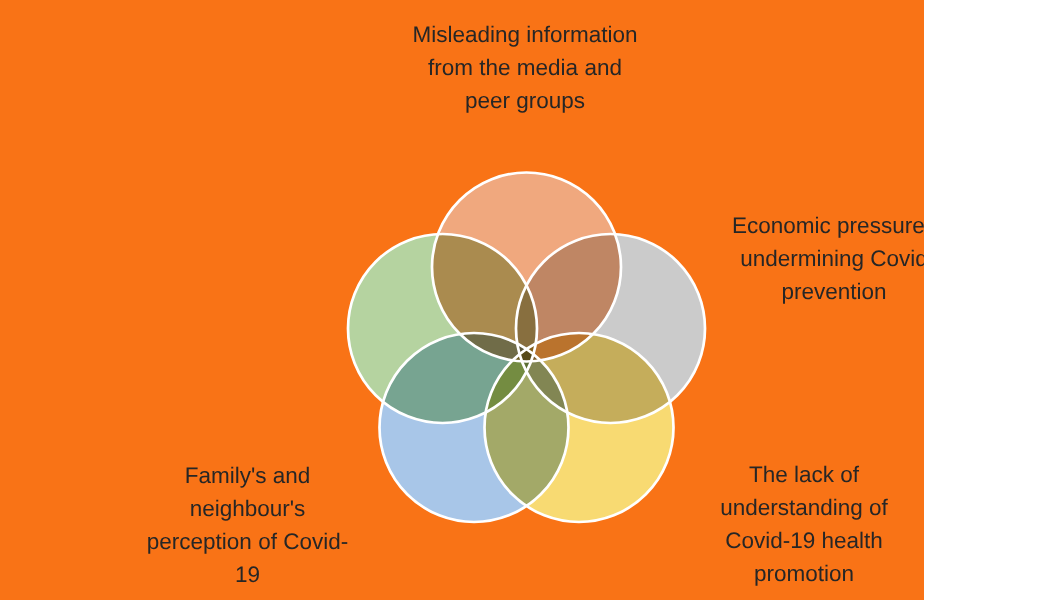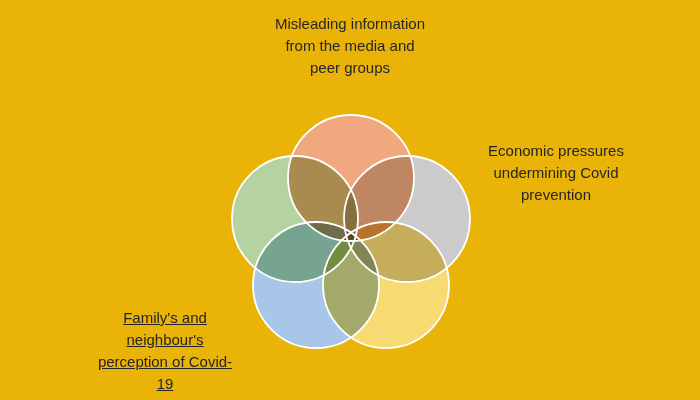--- a/index.html
+++ b/index.html
@@ -2,23 +2,23 @@
 <html><head>
 <meta charset="utf-8">
 <style>
   html, body {
     margin: 0;
     padding: 0;
     background: #ffffff;
   }
   .stage {
     position: relative;
-    width: 700px;
+    width: 616px;
     height: 400px;
-    background: #eab308;
+    background: #f97316;
     overflow: hidden;
     font-family: "Liberation Sans", sans-serif;
   }
   .venn-svg {
     position: absolute;
     left: 0;
     top: 0;
   }
   .venn-fills {
     isolation: isolate;
@@ -36,21 +36,21 @@
     text-align: center;
     white-space: pre-line;
     color: #262626;
     font-size: 15px;
     line-height: 22px;
   }
   .label-top         { left: 240px; top: 13px;  width: 220px; }
   .label-upper-left  { left: 51px;  top: 131px; width: 180px; }
   .label-upper-right { left: 463px; top: 140px; width: 186px; }
   .label-lower-right { left: 448px; top: 306px; width: 176px; }
-  .label-lower-left  { left: 80px;  top: 307px; width: 170px; text-decoration: underline; }
+  .label-lower-left  { left: 80px;  top: 307px; width: 170px; }
 </style>
 </head>
 <body>
 
 <div class="stage">
 
   <svg class="venn-svg" width="700" height="400" viewBox="0 0 700 400">
     <g class="venn-fills">
       <circle cx="351" cy="178" r="63" fill="#F0A87E"></circle>
       <circle cx="407" cy="219" r="63" fill="#CBCBCB"></circle>
@@ -68,20 +68,24 @@
   </svg>
 
   <div class="venn-label label-top">Misleading information
 from the media and
 peer groups</div>
 
   <div class="venn-label label-upper-right">Economic pressures
 undermining Covid
 prevention</div>
 
+  <div class="venn-label label-lower-right">The lack of
+understanding of
+Covid-19 health
+promotion</div>
 
   <div class="venn-label label-lower-left">Family's and
 neighbour's
 perception of Covid-
 19</div>
 
 
 </div>
 
 </body></html>

